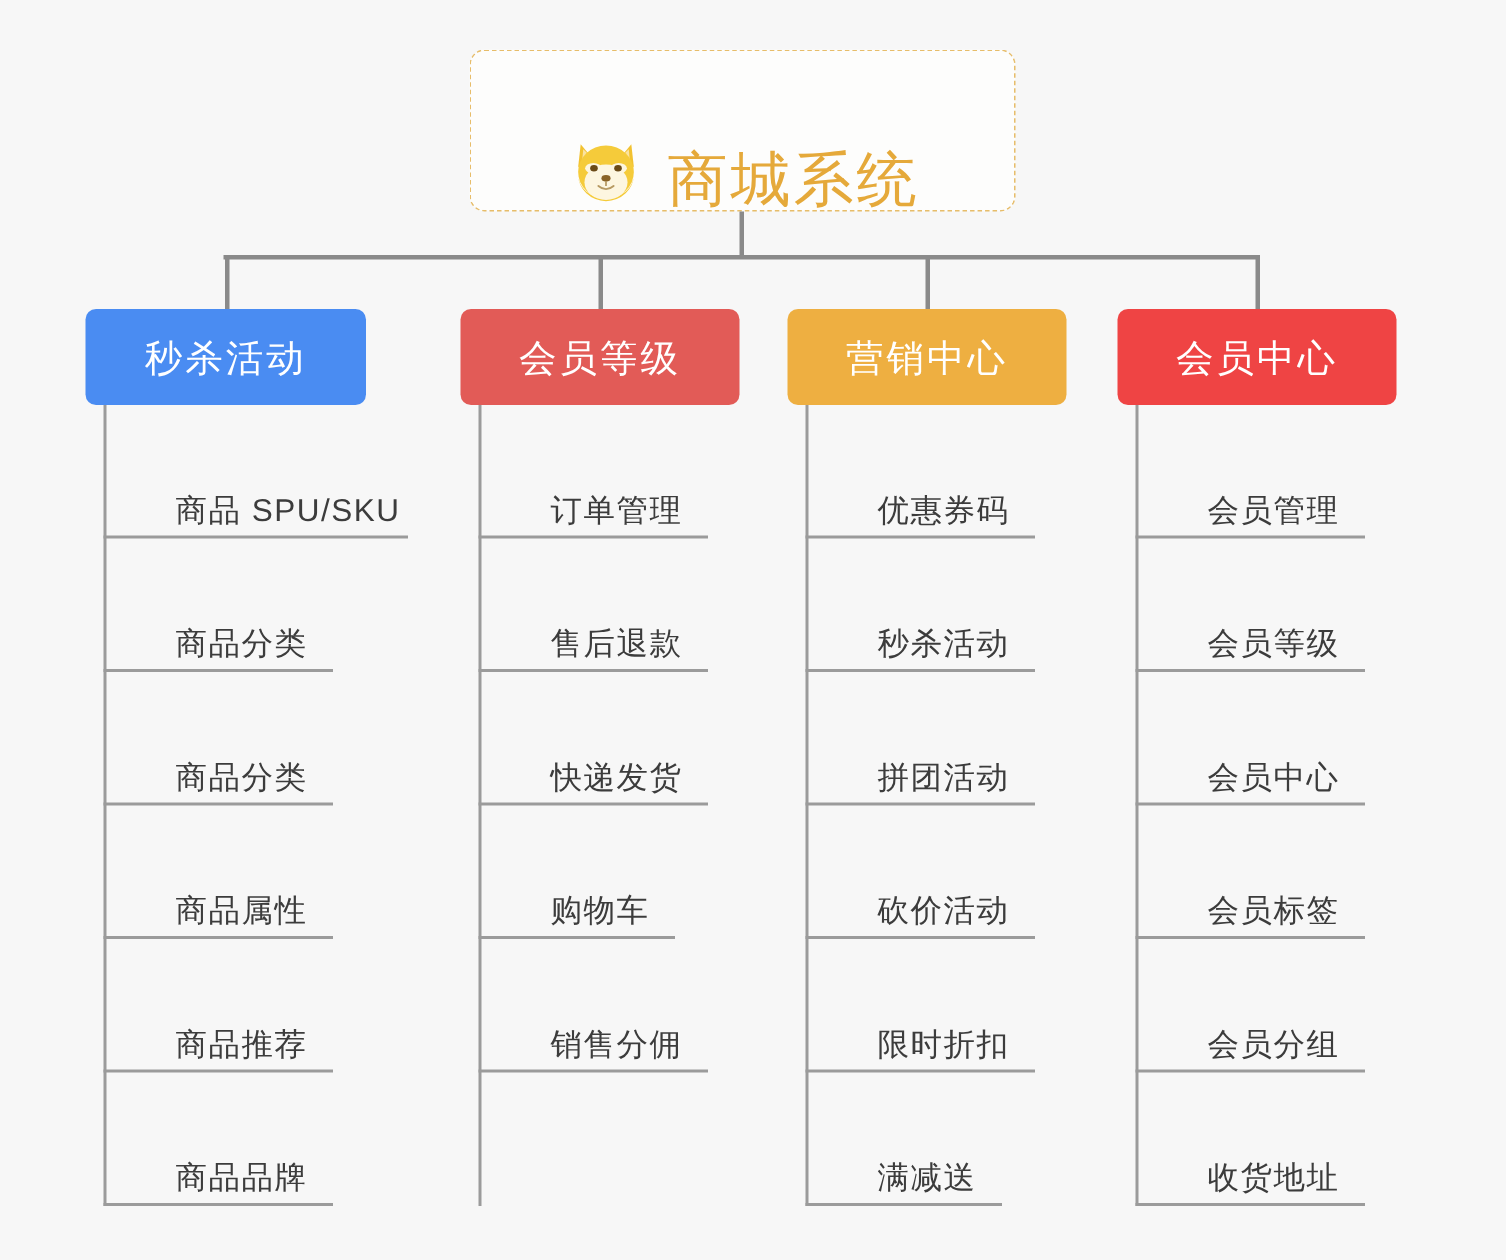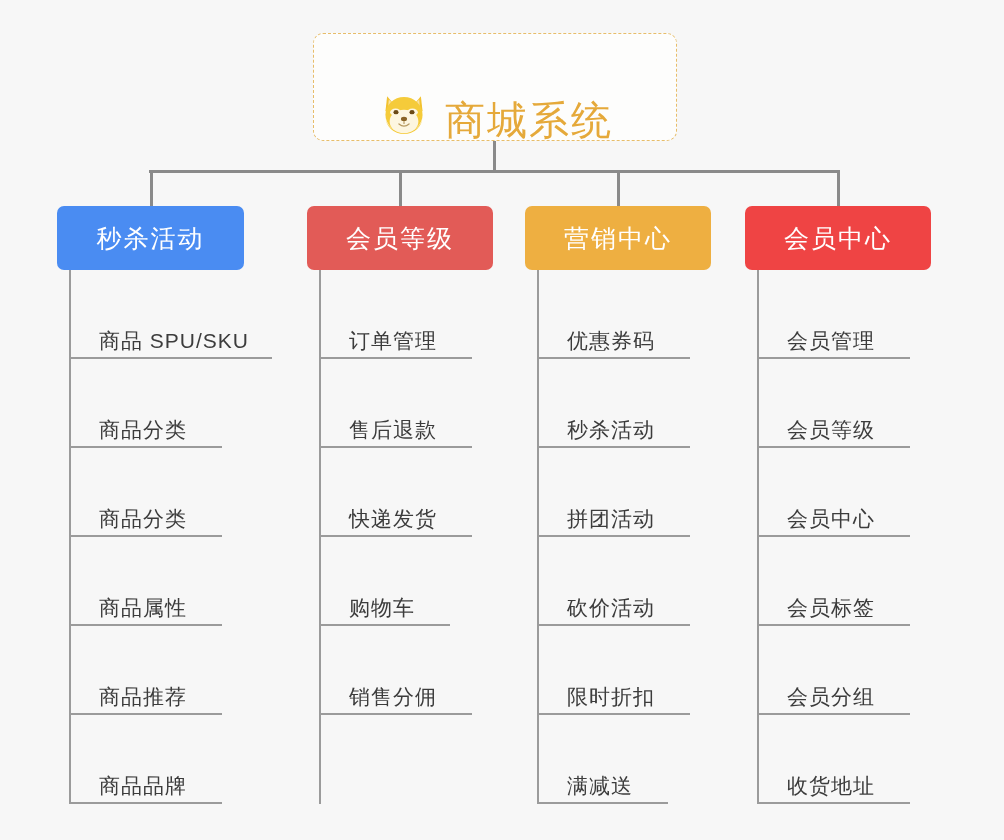--- a/index.html
+++ b/index.html
@@ -105,21 +105,21 @@
     top: 0;
     width: 2px;
     background: #9b9b9b;
   }
   .leaf {
     position: relative;
     height: 89px;
     box-sizing: border-box;
     display: flex;
     align-items: flex-end;
-    padding-left: 30px;
+    padding-left: 48px;
     padding-bottom: 2px;
   }
   .leaf-label {
     font-size: 21px;
     color: #3c3c3c;
     line-height: 1.15;
     white-space: nowrap;
     padding-bottom: 4px;
     letter-spacing: 1px;
   }

